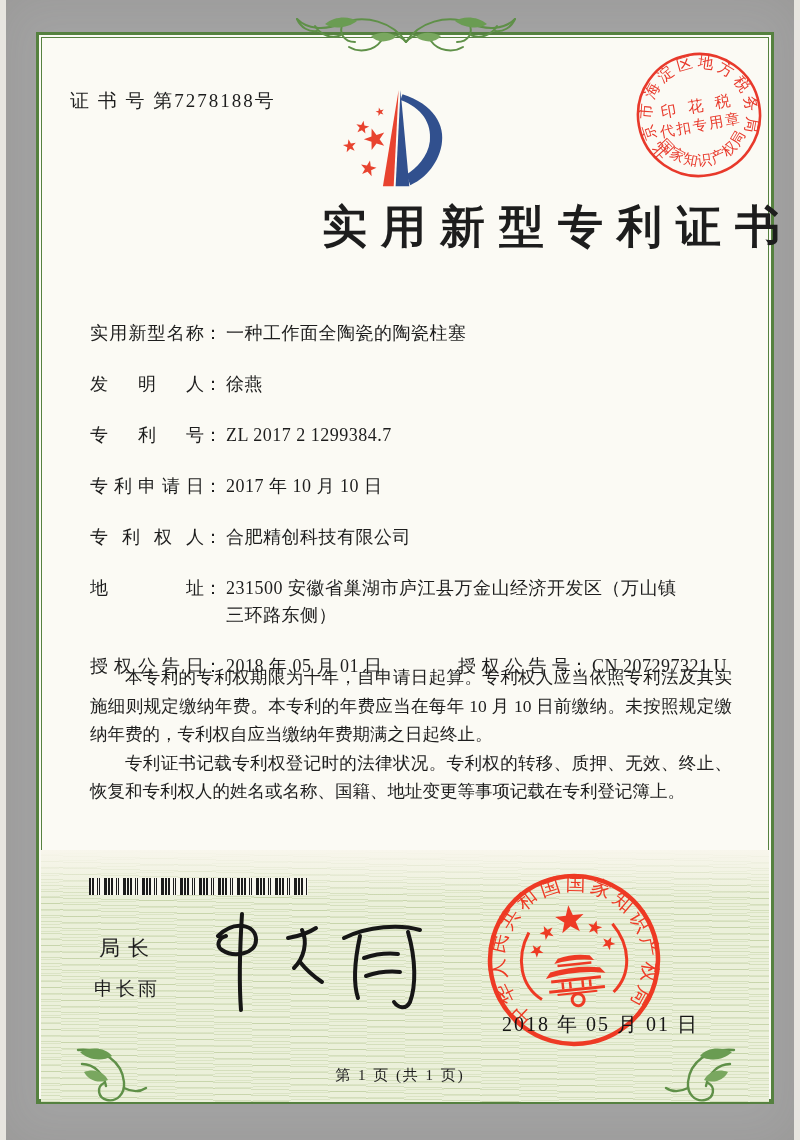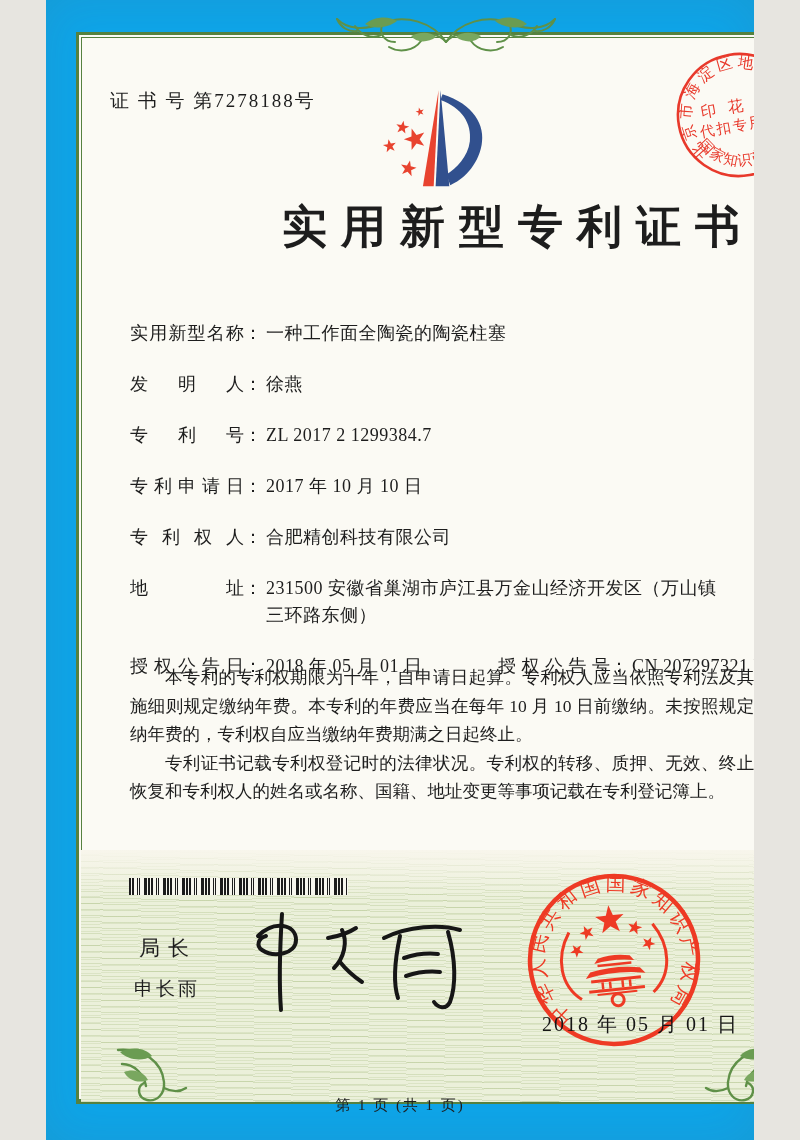--- a/index.html
+++ b/index.html
@@ -1,16 +1,16 @@
 <!DOCTYPE html>
 <html><head>
 <meta charset="utf-8">
 <style>
   html,body{margin:0;padding:0;background:#e7e5e0;}
-  .page{position:relative;width:708px;height:1140px;margin:0 auto;background:#0ea5e9;
+  .page{position:relative;width:788px;height:1140px;margin:0 auto;background:#a3a3a3;
         overflow:hidden;font-family:"Liberation Serif","DejaVu Serif",serif;color:#1d1d1d;
         box-shadow:inset 0 0 50px rgba(90,85,70,.12);}
   .frame{position:absolute;left:30px;top:32px;width:738px;height:1072px;box-sizing:border-box;
          border:3px solid #55813f;border-bottom-width:5px;background:#fbfaf4;}
   .frame-inner{position:absolute;inset:2px;border:1px solid #55813f;}
   .bottom-zone{position:absolute;left:35px;top:850px;width:728px;height:252px;
          background-color:#ebf0da;
          background-image:
            linear-gradient(to bottom,#f8f6ec,rgba(248,246,236,0) 48px),
            repeating-linear-gradient(1.5deg, rgba(130,160,80,.22) 0 1px, rgba(130,160,80,0) 1px 6px),
@@ -31,21 +31,21 @@
          background:repeating-linear-gradient(90deg,#1c1c1c 0 2px,#f7f6ee 2px 3px,#1c1c1c 3px 5px,
            #f7f6ee 5px 8px,#1c1c1c 8px 9px,#f7f6ee 9px 10px,#1c1c1c 10px 11px,#f7f6ee 11px 15px,
            #1c1c1c 15px 18px,#f7f6ee 18px 19px);}
   .sig-title{position:absolute;left:93px;top:934px;font-size:21px;letter-spacing:8px;}
   .sig-name{position:absolute;left:88px;top:976px;font-size:19px;letter-spacing:3px;}
   .sig-script{position:absolute;left:198px;top:906px;}
   .tax-stamp{position:absolute;left:608px;top:30px;}
   .logo{position:absolute;left:330px;top:84px;}
   .seal{position:absolute;left:468px;top:860px;}
   .seal-date{position:absolute;left:496px;top:1011px;font-size:20px;letter-spacing:2px;color:#161616;}
-  .footer{position:absolute;left:0;top:1066px;width:100%;text-align:center;font-size:15px;letter-spacing:2px;margin-top:30px;}
+  .footer{position:absolute;left:0;top:1066px;width:100%;text-align:center;font-size:15px;letter-spacing:2px;}
 </style>
 </head>
 <body>
 
 <div class="page">
 
   <div class="frame">
     <div class="frame-inner"></div>
   </div>
 

